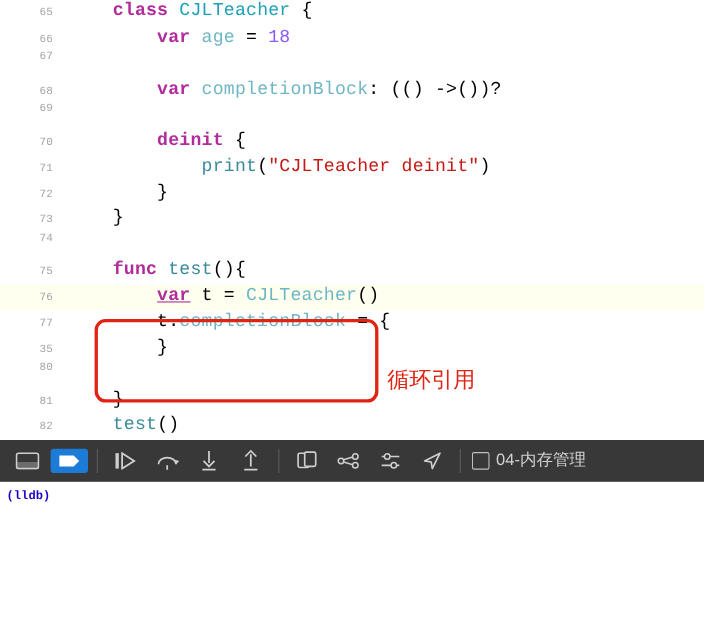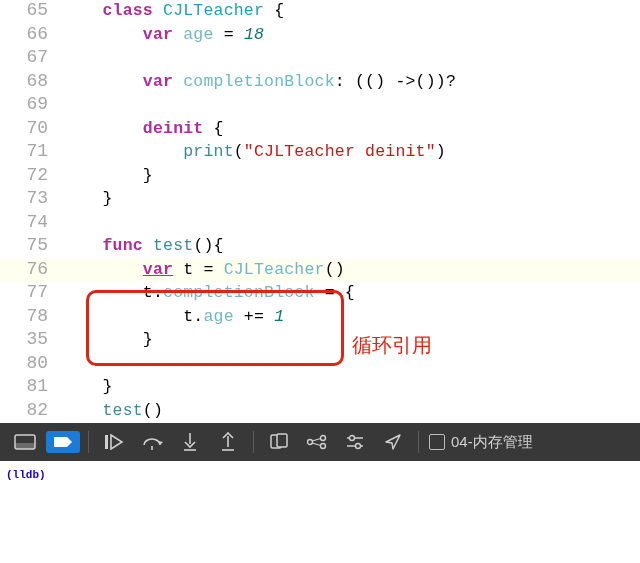--- a/index.html
+++ b/index.html
@@ -1,28 +1,28 @@
 <!DOCTYPE html>
 <html><head>
 <meta charset="utf-8">
 <style>
   * { margin: 0; padding: 0; box-sizing: border-box; }
   html, body { width: 640px; height: 563px; overflow: hidden; font-family: Menlo, Monaco, "Courier New", monospace; font-size: 16px; background: #fff; }
   .editor { display: flex; flex-direction: column; height: 100%; }
   .code-area { flex: 0 0 auto; position: relative; }
   .line { display: flex; align-items: baseline; height: 23.5px; white-space: pre; }
-  .gutter { width: 62px; text-align: right; padding-right: 14px; color: #a6a6a6; font-size: 18px; user-select: none; }
+  .gutter { width: 62px; text-align: right; padding-right: 14px; color: #a6a6a6; font-size: 10px; user-select: none; }
   .code { flex: 1; font-size: 16.5px; letter-spacing: 0.2px; }
   .hl-line { background: #fffff0; }
   
   .kw   { color: #b02c9b; font-weight: 600; }   
   .typ  { color: #1ea0b7; }   
   .ftyp { color: #6fb7c4; text-align: center; }   
   .fn   { color: #3a8b9c; }
-  .num  { color: #0f766e; font-style: italic; }
+  .num  { color: #8b5cf6; }
   .str  { color: #c41a16; }
   .idu  { text-decoration: underline; }
   .plain{ color: #000; }
 
   
   .annot-box {
     position: absolute;
     border: 3.5px solid #e02313;
     border-radius: 10px;
     pointer-events: none;
@@ -77,21 +77,20 @@
       <div class="line"><div class="gutter">68</div><div class="code"><span class="plain">        </span><span class="kw">var</span><span class="plain"> </span><span class="ftyp">completionBlock</span><span class="plain">: (() -&gt;())?</span></div></div>
       <div class="line"><div class="gutter">69</div><div class="code"></div></div>
       <div class="line"><div class="gutter">70</div><div class="code"><span class="plain">        </span><span class="kw">deinit</span><span class="plain"> {</span></div></div>
       <div class="line"><div class="gutter">71</div><div class="code"><span class="plain">            </span><span class="fn">print</span><span class="plain">(</span><span class="str">"CJLTeacher deinit"</span><span class="plain">)</span></div></div>
       <div class="line"><div class="gutter">72</div><div class="code"><span class="plain">        }</span></div></div>
       <div class="line"><div class="gutter">73</div><div class="code"><span class="plain">    }</span></div></div>
       <div class="line"><div class="gutter">74</div><div class="code"></div></div>
       <div class="line"><div class="gutter">75</div><div class="code"><span class="plain">    </span><span class="kw">func</span><span class="plain"> </span><span class="fn">test</span><span class="plain">(){</span></div></div>
       <div class="line hl-line"><div class="gutter">76</div><div class="code"><span class="plain">        </span><span class="kw idu">var</span><span class="plain"> t = </span><span class="ftyp">CJLTeacher</span><span class="plain">()</span></div></div>
       <div class="line"><div class="gutter">77</div><div class="code"><span class="plain">        t.</span><span class="ftyp">completionBlock</span><span class="plain"> = {</span></div></div>
-      <div class="line"><div class="gutter">78</div><div class="code"><span class="plain">            t.</span><span class="ftyp">age</span><span class="plain"> += </span><span class="num">1</span></div></div>
       <div class="line"><div class="gutter">35</div><div class="code"><span class="plain">        }</span></div></div>
       <div class="line"><div class="gutter">80</div><div class="code"></div></div>
       <div class="line"><div class="gutter">81</div><div class="code"><span class="plain">    }</span></div></div>
       <div class="line"><div class="gutter">82</div><div class="code"><span class="plain">    </span><span class="fn">test</span><span class="plain">()</span></div></div>
 
     <div class="annot-box" style="left:86px; top:290px; width:258px; height:76px;"></div>
     <div class="annot-label" style="left:352px; top:332px;">循环引用</div>
   </div>
 
   <div class="toolbar">

